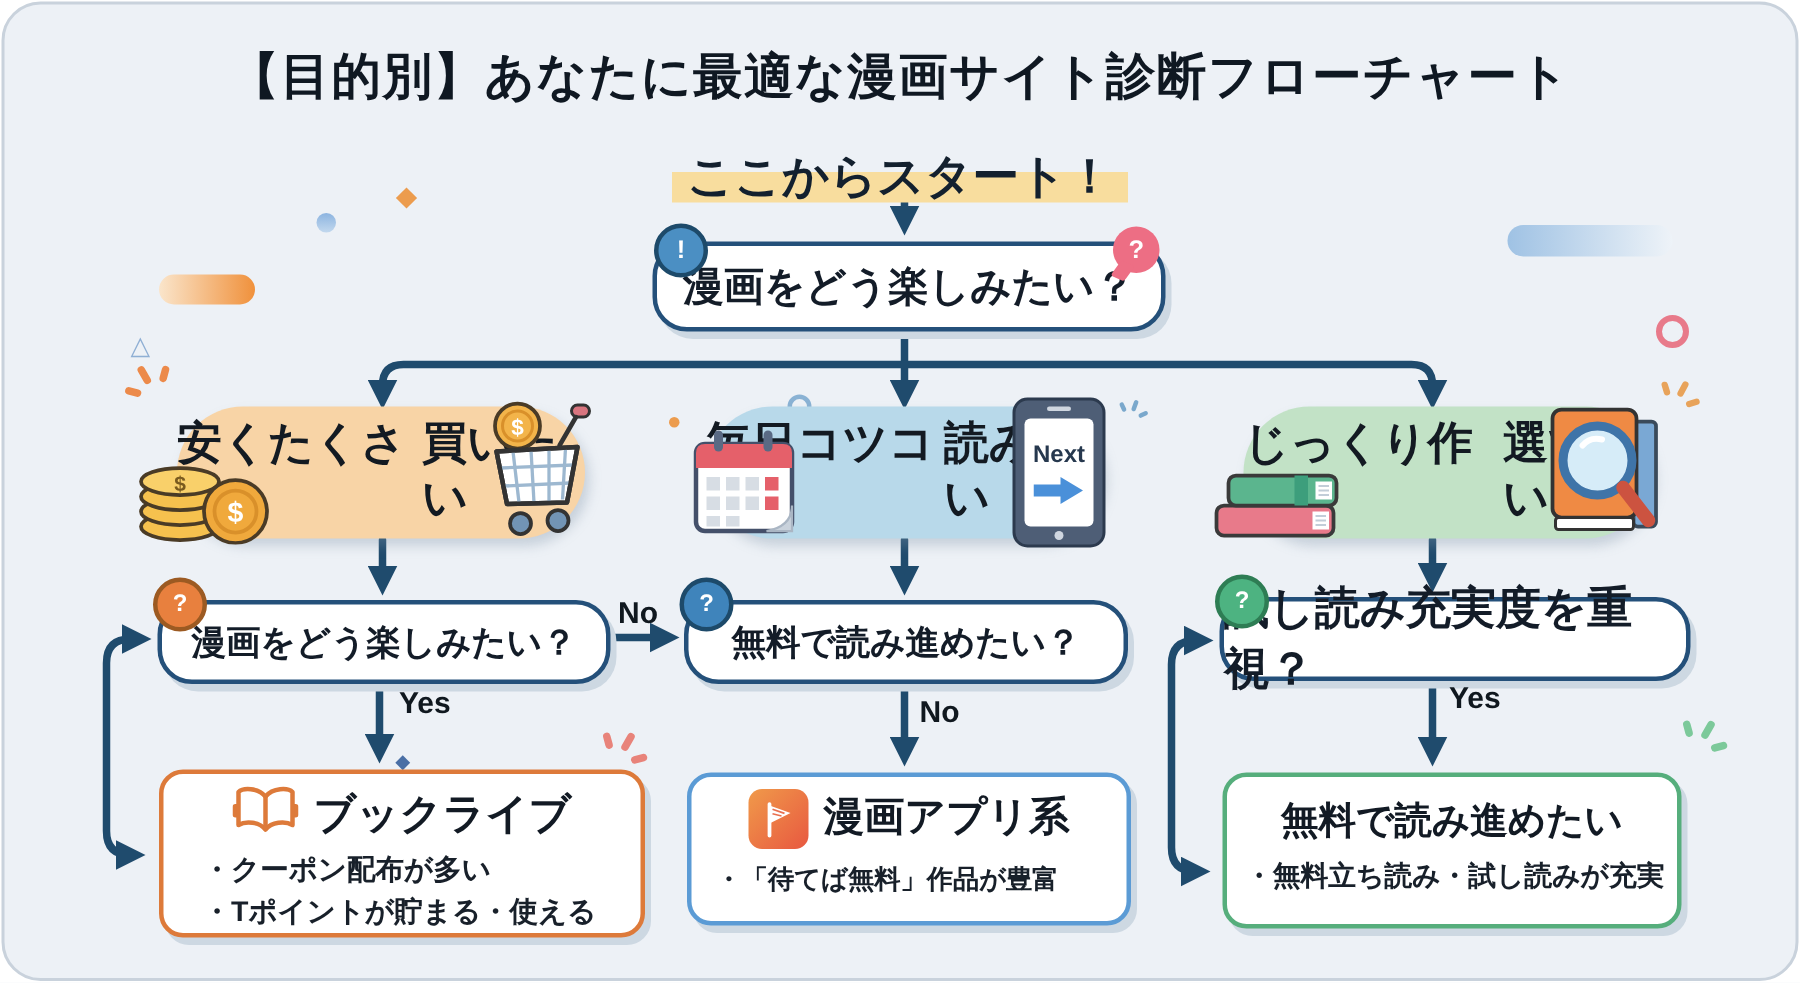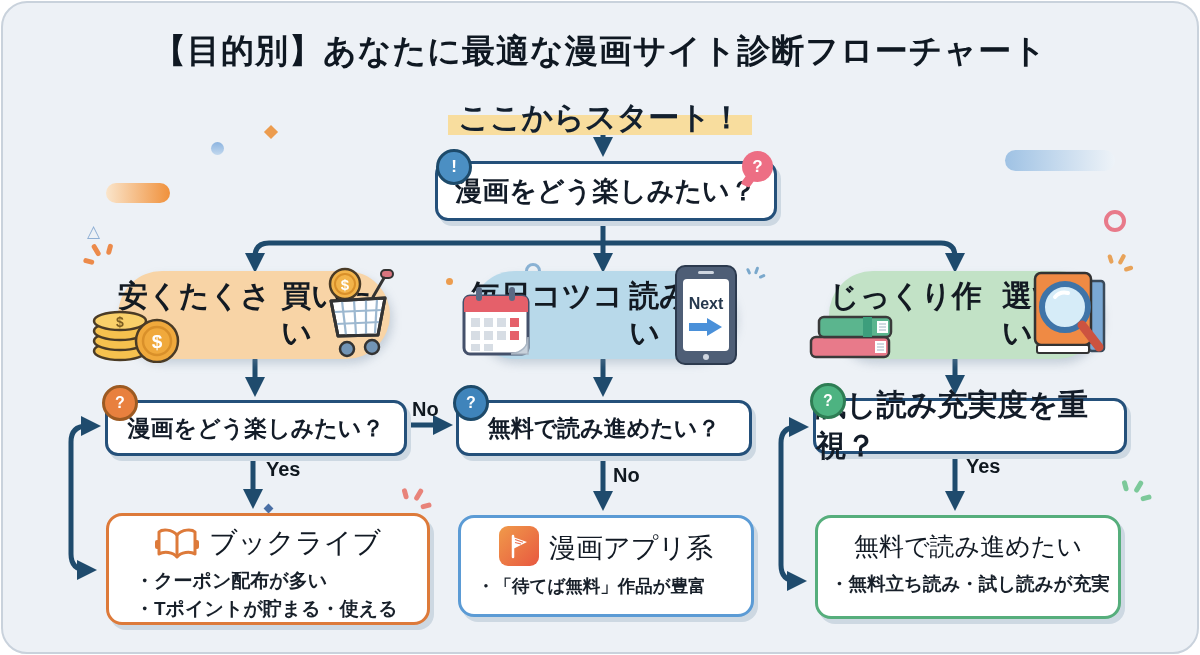--- a/index.html
+++ b/index.html
@@ -6,21 +6,21 @@
     font-family:"Liberation Sans","DejaVu Sans",sans-serif;}
   .card{position:absolute;left:1px;top:1px;width:1194px;height:649px;background:#edf1f6;
     border:2px solid #c9d2dc;border-radius:26px;overflow:hidden;}
   
   .title{position:absolute;left:0;top:26px;width:100%;text-align:center;font-size:33px;
     font-weight:900;color:#0f1822;letter-spacing:1px;}
   .start{position:absolute;left:0;top:94px;width:100%;text-align:center;font-size:31px;
     font-weight:900;color:#13202e;z-index:2;}
   .start .hl{background:linear-gradient(transparent 42%,#f8dd9e 42%);padding:0 10px;}
   
-  .box{position:absolute;background:#fff;border:3.5px solid #24507a;border-radius:13px;
+  .box{position:absolute;background:#fff;border:3.5px solid #24507a;border-radius:23px;
     box-shadow:4px 5px 0 #cdd8e2;display:flex;align-items:center;justify-content:center;
     font-weight:900;color:#131c28;z-index:2;}
   .q1{left:432px;top:158px;width:336px;height:54px;font-size:27px;}
   .d1{left:102px;top:397px;width:296px;height:50px;font-size:23px;}
   .d2{left:453px;top:397px;width:290px;height:50px;font-size:23px;}
   .d3{left:810px;top:395px;width:308px;height:50px;font-size:30px;}
   
   .badge{position:absolute;border-radius:50%;display:flex;align-items:center;justify-content:center;
     color:#fff;font-weight:900;z-index:5;}
   .b-excl{left:433px;top:146px;width:30px;height:30px;background:#4b8fc3;border:3px solid #1d4a6a;font-size:17px;}
@@ -36,21 +36,21 @@
     box-shadow:3px 5px 8px rgba(130,150,170,.35);}
   .pill1{left:115px;top:268px;width:272px;height:88px;background:#f8d4a6;}
   .pill2{left:468px;top:268px;width:264px;height:88px;background:#b8d9ea;}
   .pill3{left:826px;top:268px;width:272px;height:88px;background:#c2e2c6;}
   
   .result{position:absolute;background:#fff;border-radius:16px;box-shadow:4px 5px 0 #cdd8e2;
     z-index:2;color:#121a24;}
   .r1{left:103px;top:510px;width:318px;height:106px;border:3.5px solid #dd7a3a;}
   .r2{left:455px;top:512px;width:290px;height:96px;border:3.5px solid #5b9bd5;}
   .r3{left:812px;top:512px;width:300px;height:98px;border:3.5px solid #56ae7c;}
-  .rtitle{display:flex;align-items:flex-end;justify-content:center;gap:10px;font-weight:400;margin-top:8px;}
+  .rtitle{display:flex;align-items:flex-start;justify-content:center;gap:10px;font-weight:700;margin-top:8px;}
   .r1 .rtitle{font-size:28px;}
   .r2 .rtitle{font-size:27px;}
   .r3 .rtitle{font-size:25px;margin-top:12px;}
   .bullets{font-weight:700;color:#18202a;margin-top:5px;line-height:1.45;}
   .r1 .bullets{font-size:19px;padding-left:26px;}
   .r2 .bullets{font-size:17.5px;padding-left:16px;margin-top:8px;}
   .r3 .bullets{font-size:18.5px;padding-left:12px;margin-top:8px;}
   
   .elabel{position:absolute;font-weight:900;color:#10181f;font-size:20px;z-index:3;}
   .l-yes1{left:263px;top:455px;}

